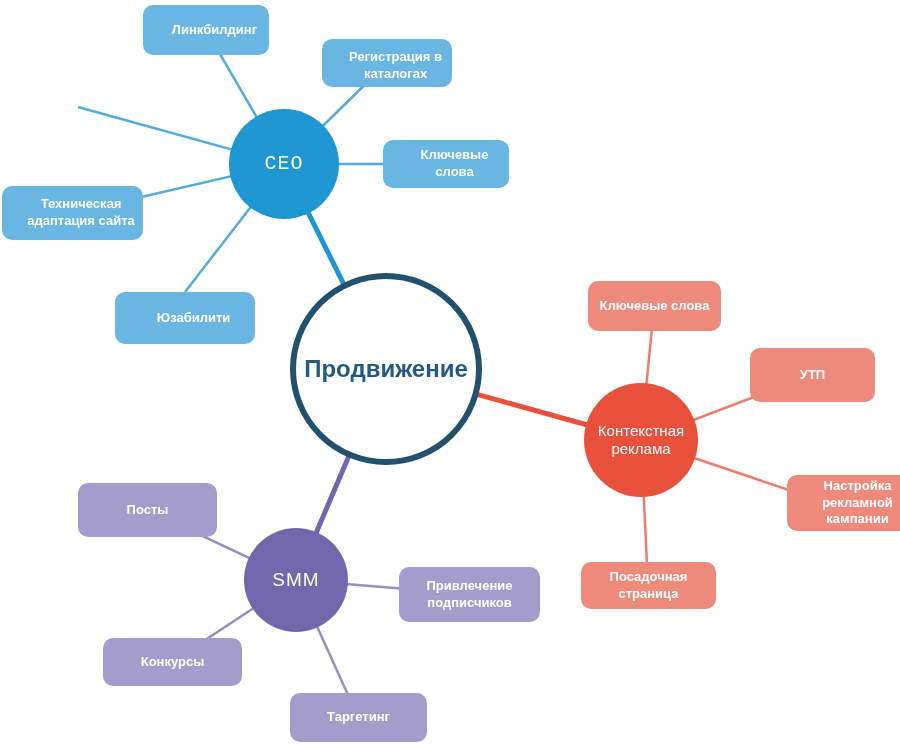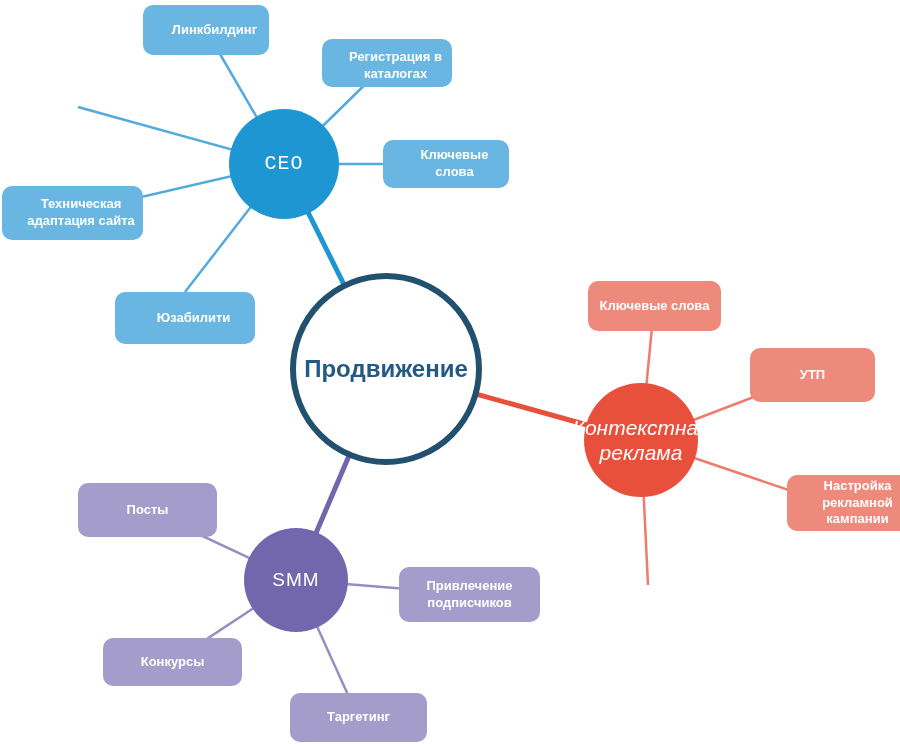--- a/index.html
+++ b/index.html
@@ -18,21 +18,21 @@
 
   .node{position:absolute;display:flex;align-items:center;justify-content:center;
         text-align:center;box-sizing:border-box;color:#fff;}
   .root-node{
     width:192px;height:192px;border-radius:50%;background:#ffffff;
     border:6px solid var(--root-border,#22506F);
     color:var(--root-text,#235A84);font-weight:bold;font-size:24px;
   }
   .hub{border-radius:50%;font-weight:normal;line-height:1.2;}
   .hub-seo{width:110px;height:110px;background:var(--seo-hub,#1E96D2);font-size:20px;letter-spacing:1px;}
-  .hub-context{width:114px;height:114px;background:var(--context-hub,#E8503B);font-size:21px;font-style:italic;}
+  .hub-context{width:114px;height:114px;background:var(--context-hub,#E8503B);font-size:15px;}
   .hub-smm{width:104px;height:104px;background:var(--smm-hub,#7267AD);font-size:19px;letter-spacing:1px;}
   .leaf{
     border-radius:10px;font-weight:bold;font-size:13px;line-height:1.3;
     padding:4px 8px;
   }
   .leaf-seo{background:var(--seo-leaf,#68B6E1);padding-left:25px;}
   .leaf-context{background:var(--context-leaf,#ED8A7B);}
   .leaf-smm{background:var(--smm-leaf,#A49DCB);}
 </style>
 </head>
@@ -92,20 +92,23 @@
   </div>
   <div class="node leaf leaf-context" style="left:588px;top:281px;width:133px;height:50px;">
     <span>Ключевые слова</span>
   </div>
   <div class="node leaf leaf-context" style="left:750px;top:348px;width:125px;height:54px;">
     <span>УТП</span>
   </div>
   <div class="node leaf leaf-context" style="left:787px;top:475px;width:141px;height:56px;">
     <span>Настройка рекламной кампании</span>
   </div>
+  <div class="node leaf leaf-context" style="left:581px;top:562px;width:135px;height:47px;">
+    <span>Посадочная страница</span>
+  </div>
 
   <div class="node hub hub-smm" style="left:244px;top:528px;">
     <span>SMM</span>
   </div>
   <div class="node leaf leaf-smm" style="left:78px;top:483px;width:139px;height:54px;">
     <span>Посты</span>
   </div>
   <div class="node leaf leaf-smm" style="left:399px;top:567px;width:141px;height:55px;">
     <span>Привлечение подписчиков</span>
   </div>

